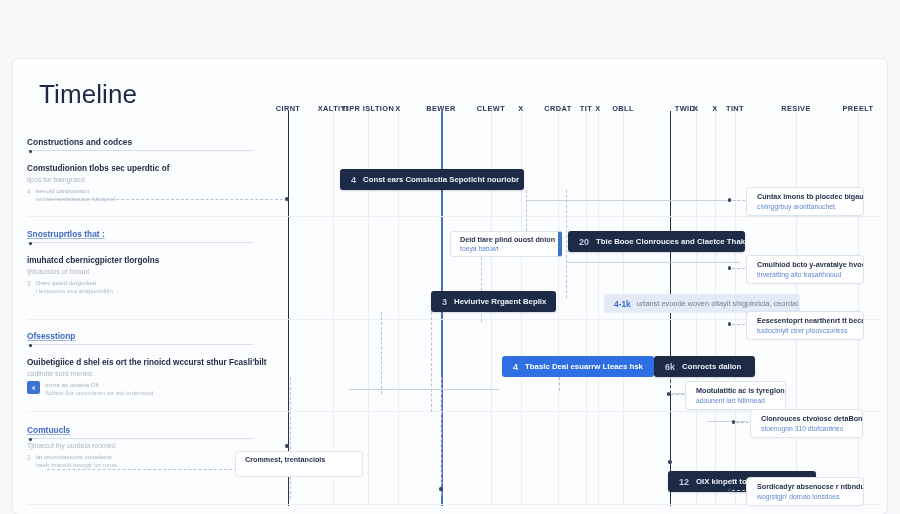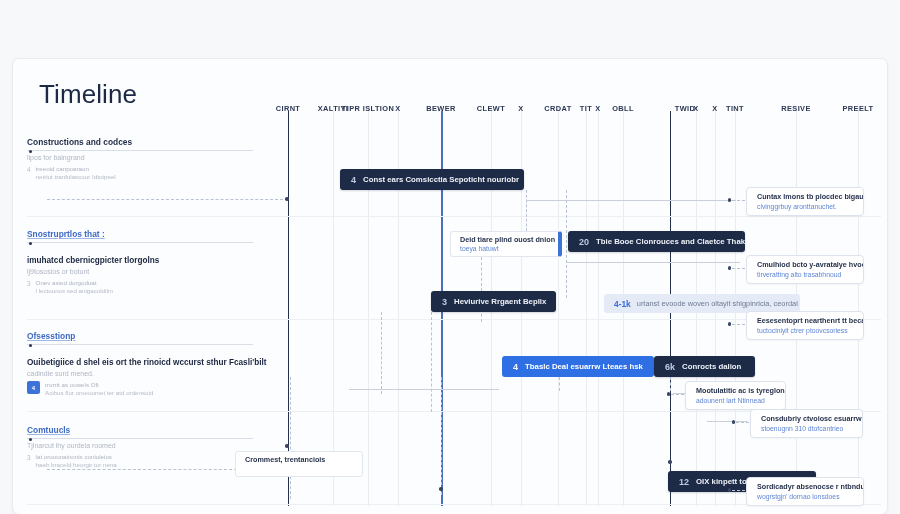--- a/index.html
+++ b/index.html
@@ -187,20 +187,21 @@
 
     <div class="hline" style="top:157px"></div>
     <div class="hline" style="top:260px"></div>
     <div class="hline" style="top:352px"></div>
     <div class="hline" style="top:445px"></div>
 
     <div class="panel">
         <div class="sect" style="top: 8px;">
           <div class="sect-head navy">Constructions and codces</div>
           <div class="dotmark" style="top: 13px;"></div>
+          <div class="task-title">Comstudionion tlobs sec uperdtic of</div>
           <div class="task-sub">lipos for baingrand</div>
           <div class="task-meta">
             <div class="meta-num">4</div>
             <div class="meta-lines">
               <div class="meta-l1">treeoid canpoaraon</div>
               <div class="meta-l2">netriut tranfulascour Idtotpeel</div>
             </div>
           </div>
         </div>
         <div class="sect" style="top: 100px;">
@@ -325,21 +326,21 @@
         </div>
         <div class="conn" style="left: 719px; top: 265px; width: 13px;"></div>
         <div class="node" style="left: 715px; top: 263.3px;"></div>
         <div class="callout" style="left: 672px; top: 322px; width: 101px;">
           <div class="co-t">Mootulatitic ac is tyreglonart</div>
           <div class="co-s">adounent lart Ntinnead</div>
         </div>
         <div class="conn" style="left: 658px; top: 335px; width: 13px;"></div>
         <div class="node" style="left: 654px; top: 333.3px;"></div>
         <div class="callout" style="left: 737px; top: 350px; width: 113px;">
-          <div class="co-t">Consdubriy ctvoiosc esuarrw</div>
+          <div class="co-t">Clonrouces ctvoiosc detaBon</div>
           <div class="co-s">stoenugnn 310 dtofcantrieo</div>
         </div>
         <div class="conn" style="left: 723px; top: 363px; width: 13px;"></div>
         <div class="node" style="left: 719px; top: 361.3px;"></div>
         <div class="callout" style="left: 733px; top: 418px; width: 118px;">
           <div class="co-t">Sordicadyr absenocse r ntbnduly</div>
           <div class="co-s">wogrstgjn' dornao lonsdoes</div>
         </div>
         <div class="conn" style="left: 719px; top: 431px; width: 13px;"></div>
         <div class="node" style="left: 715px; top: 429.3px;"></div>

